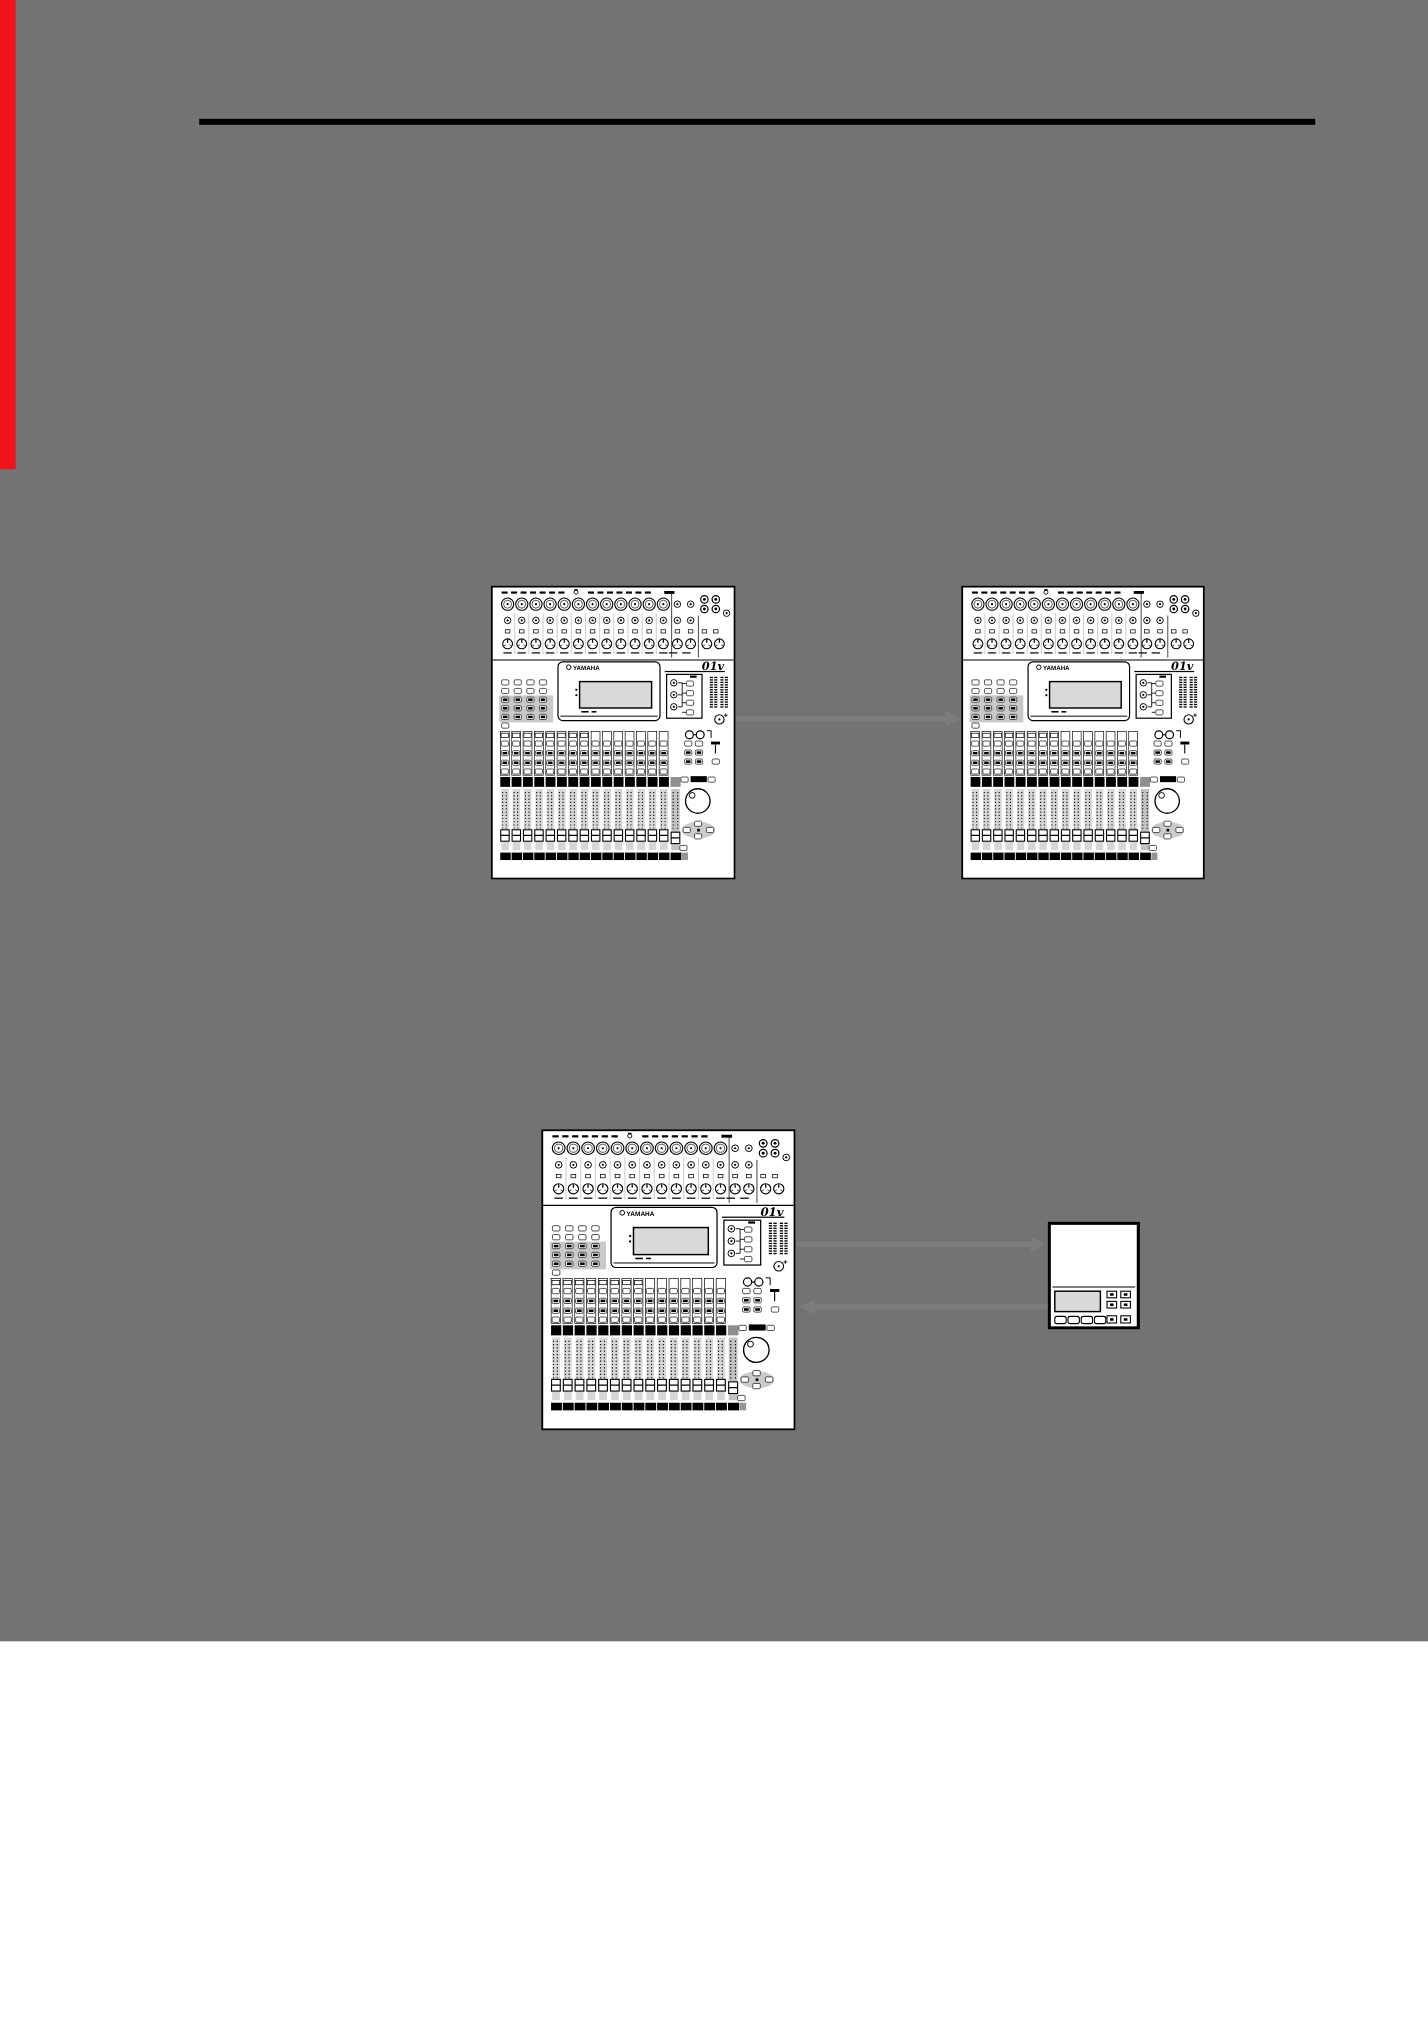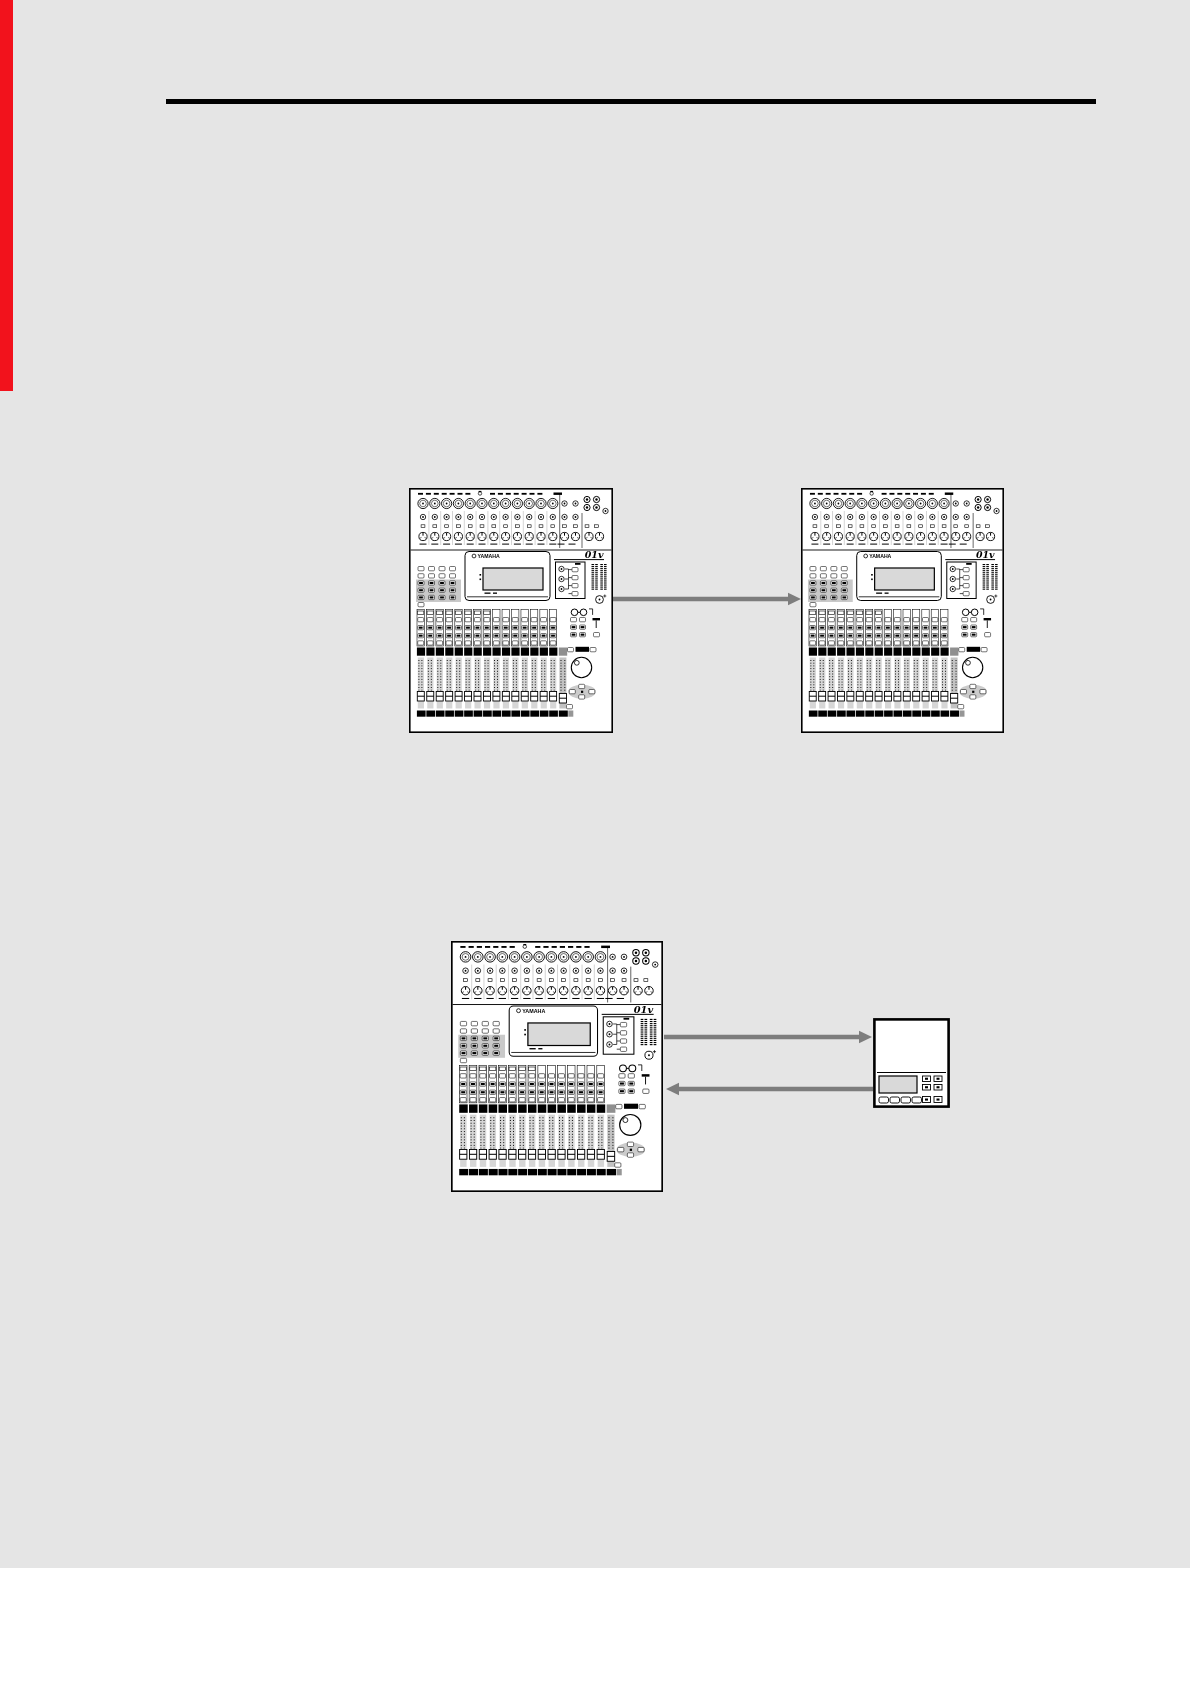--- a/index.html
+++ b/index.html
@@ -1,17 +1,17 @@
 <!DOCTYPE html>
 <html><head>
 <meta charset="utf-8">
 <style>
   html,body{margin:0;padding:0;background:#ffffff;}
   .page{
-    position:relative;width:1190px;height:1568px;background:#e5e5e5;
+    position:relative;width:1190px;height:1368px;background:#737373;
     overflow:hidden;font-family:"Liberation Sans",sans-serif;
   }
   .abs{position:absolute;}
   .edge-tab{left:0;top:0;width:13px;height:391px;background:var(--tab,#f2121c);}
   .rule{background:var(--rule,#000);}
   .rule-top{left:166px;top:99px;width:930px;height:5px;}
   .rule-bottom{left:165px;top:1579px;width:932px;height:8px;}
   .mixer1{left:409px;top:488px;width:204px;height:245px;}
   .mixer2{left:801px;top:488px;width:203px;height:245px;}
   .mixer3{left:451px;top:941px;width:212px;height:251px;}

